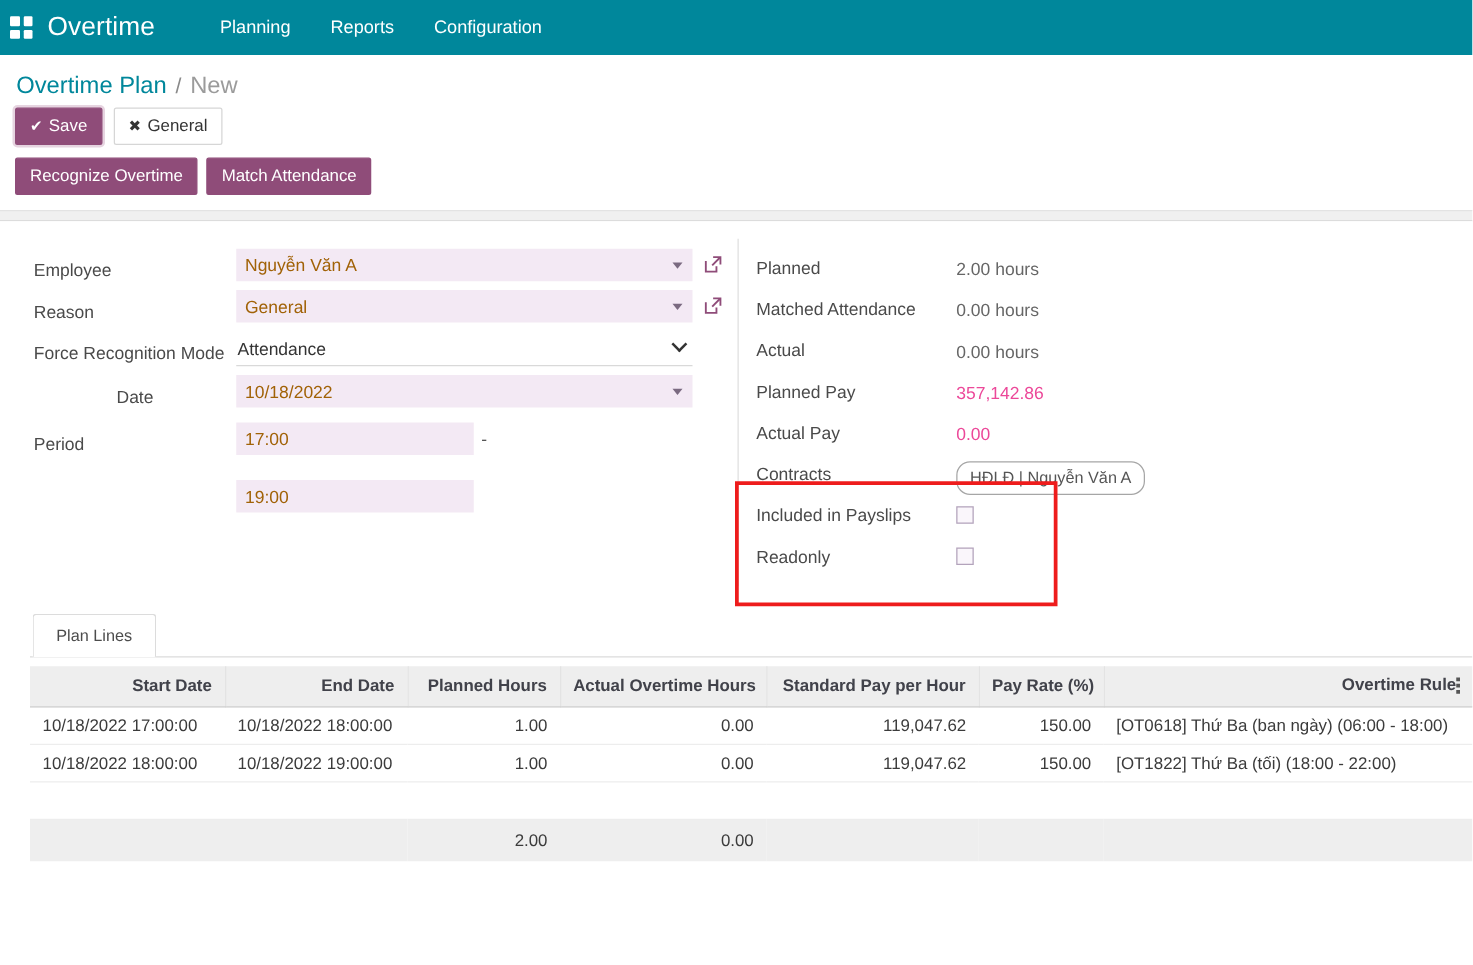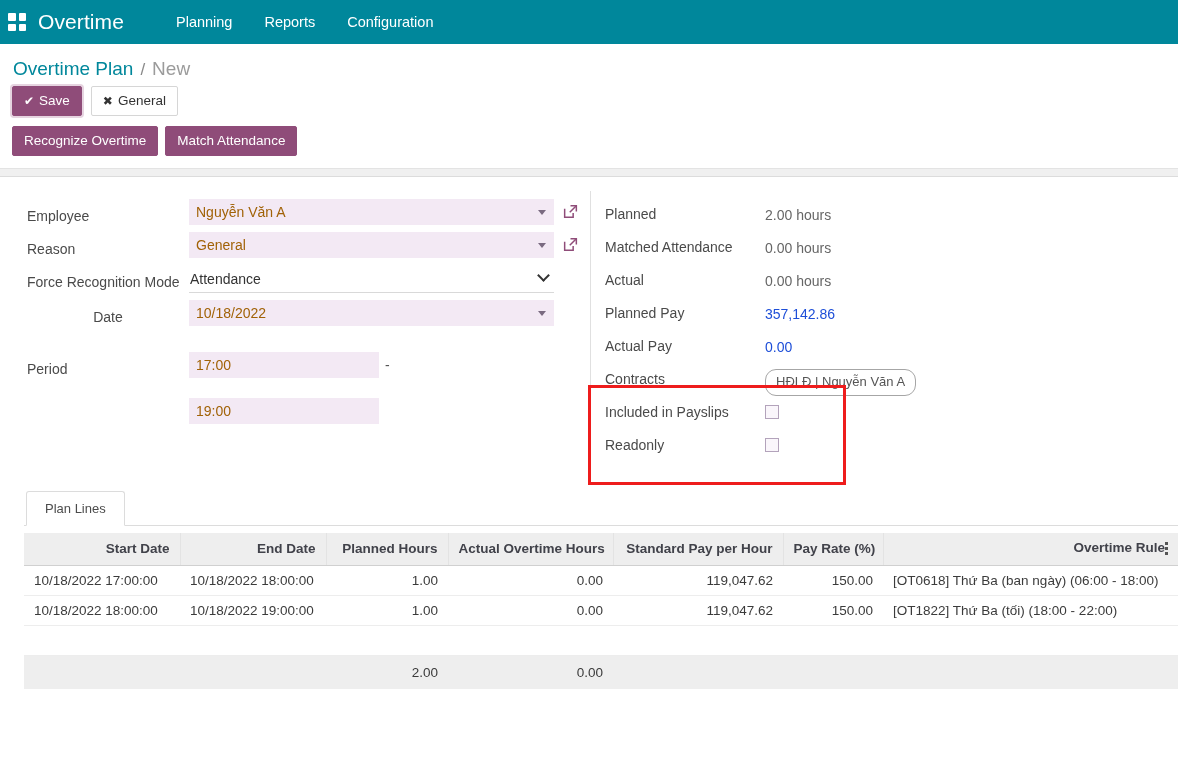--- a/index.html
+++ b/index.html
@@ -193,21 +193,21 @@
     position: relative;
     top: 4px;
     cursor: pointer;
   }
   .field-inline { display: flex; align-items: flex-start; }
   .dash { font-size: 14px; color: #555; margin: 0 0 0 6px; line-height: 26px; }
   .period-stack { display: flex; flex-direction: column; gap: 20px; }
 
   
   .roval { font-size: 14px; color: #666; padding-top: 5px; line-height: 22px; }
-  .roval.dark { color: #1d4ed8; }
+  .roval.dark { color: #ec4899; }
   .tag-pill {
     display: inline-block;
     border: 1px solid #a6a6a6;
     border-radius: 11px;
     padding: 1px 10px 2px;
     font-size: 13px;
     color: #555;
     background: #fff;
     margin-top: 2px;
   }
@@ -413,21 +413,21 @@
       <div class="frow" style="margin-top:2px;text-align:center;">
         <div class="flabel">Date</div>
         <div class="fval">
           <div class="inp w-date">
             <span>10/18/2022</span>
             <span class="caret"></span>
           </div>
         </div>
       </div>
 
-      <div class="frow" style="margin-top:19px;">
+      <div class="frow" style="margin-top:5px;">
         <div class="flabel">Period</div>
         <div class="fval period-stack">
           <div style="display:flex;align-items:center;">
             <div class="inp w-time">
               <span>17:00</span>
             </div>
             <span class="dash">-</span>
           </div>
           <div class="inp w-time">
             <span>19:00</span>

